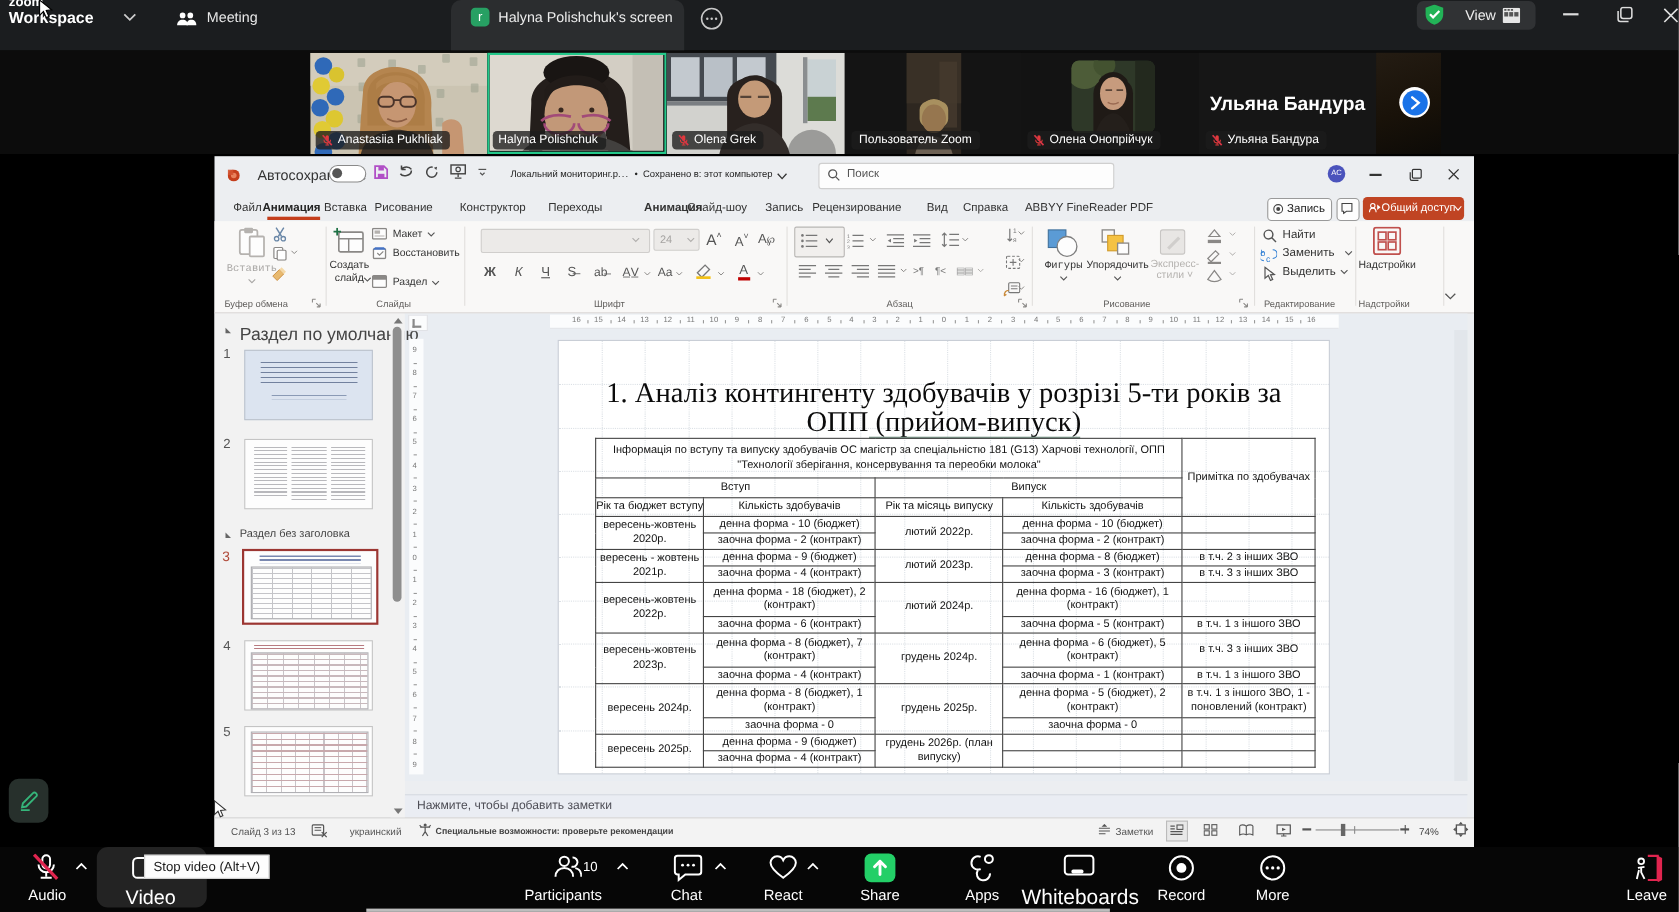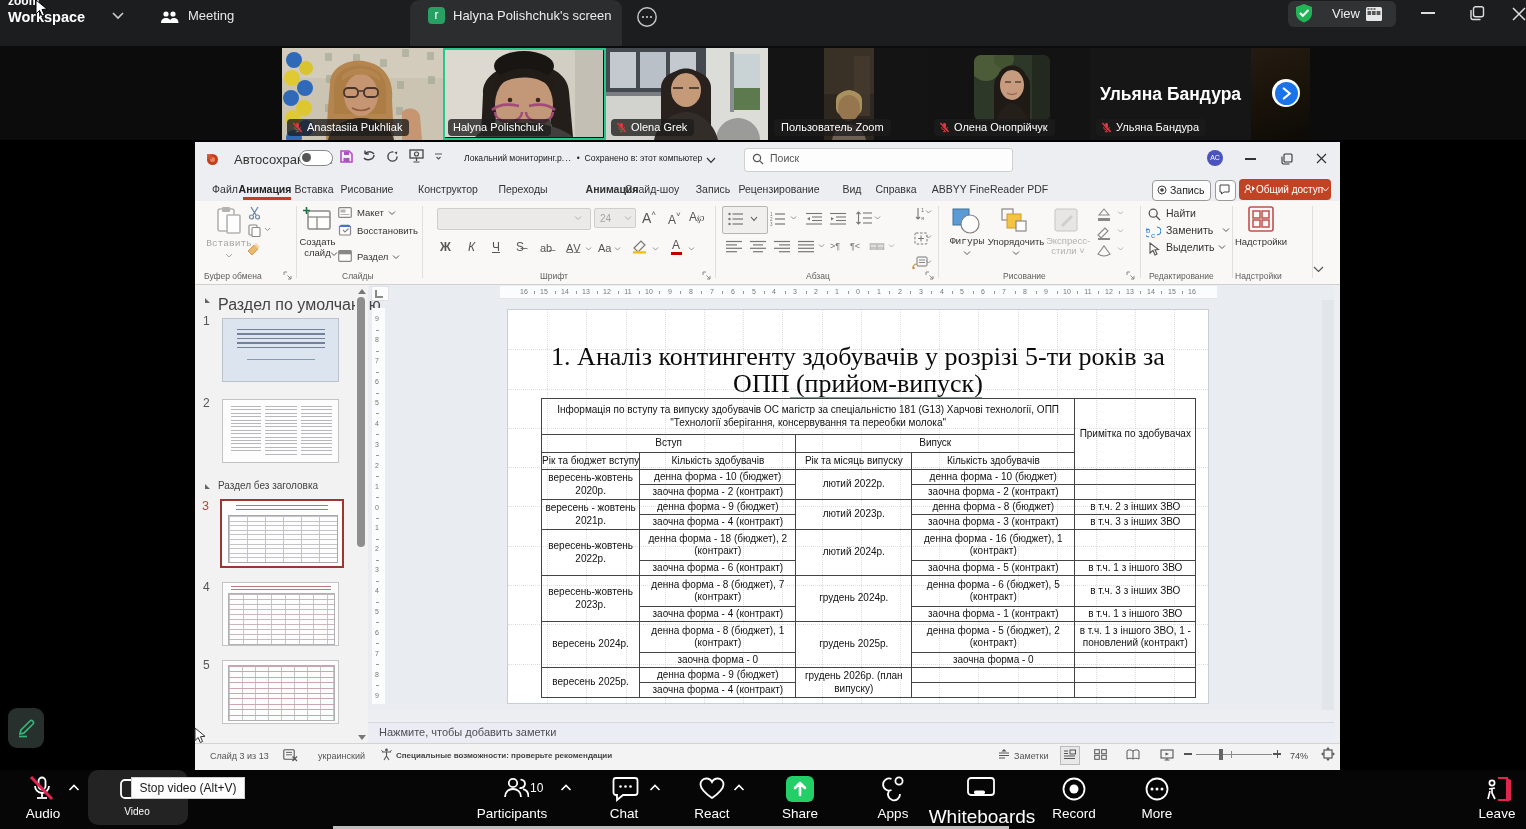--- a/index.html
+++ b/index.html
@@ -954,21 +954,21 @@
  <line x1="3" y1="1" x2="24" y2="23" stroke="#e0254f" stroke-width="3"></line>
 </svg>
 <svg class="abs" style="left:68px;top:784px;" width="12" height="8" viewBox="0 0 12 8">
     <path d="M1.5 6 L6 1.5 L10.5 6" stroke="#fff" stroke-width="1.6" fill="none"></path>
   </svg>
 <div class="abs" style="left:43px;top:806px;transform:translateX(-50%);color:#fff;font-size:13.5px;">Audio</div>
 <svg class="abs" style="left:120px;top:779px;" width="30" height="20" viewBox="0 0 30 20">
  <rect x="1" y="1" width="19" height="18" rx="4" stroke="#fff" stroke-width="1.8" fill="none"></rect>
  <path d="M21 7 L28 3.5 V16.5 L21 13 Z" stroke="#fff" stroke-width="1.8" fill="none"></path>
 </svg>
-<div class="abs" style="left:137px;top:806px;transform:translateX(-50%);color:#fff;font-size:10px;">Video</div>
+<div class="abs" style="left:137px;top:806px;transform:translateX(-50%);color:#fff;font-size:18px;">Video</div>
 <svg class="abs" style="left:503px;top:776px;" width="26" height="25" viewBox="0 0 26 25">
  <circle cx="10" cy="7" r="4.2" stroke="#fff" stroke-width="1.8" fill="none"></circle>
  <path d="M2 21 c0-5 3.5-8 8-8 s8 3 8 8" stroke="#fff" stroke-width="1.8" fill="none"></path>
  <path d="M17.5 3.6 a4.2 4.2 0 1 1 -1 8.2 M20 13.2 c3.5 0.6 5.5 3.6 5.5 7.8" stroke="#fff" stroke-width="1.8" fill="none"></path>
 </svg>
 <div class="abs" style="left:530px;top:781px;color:#fff;font-size:12px;">10</div>
 <svg class="abs" style="left:560px;top:784px;" width="12" height="8" viewBox="0 0 12 8">
     <path d="M1.5 6 L6 1.5 L10.5 6" stroke="#fff" stroke-width="1.6" fill="none"></path>
   </svg>
 <div class="abs" style="left:512px;top:806px;transform:translateX(-50%);color:#fff;font-size:13.5px;">Participants</div>

